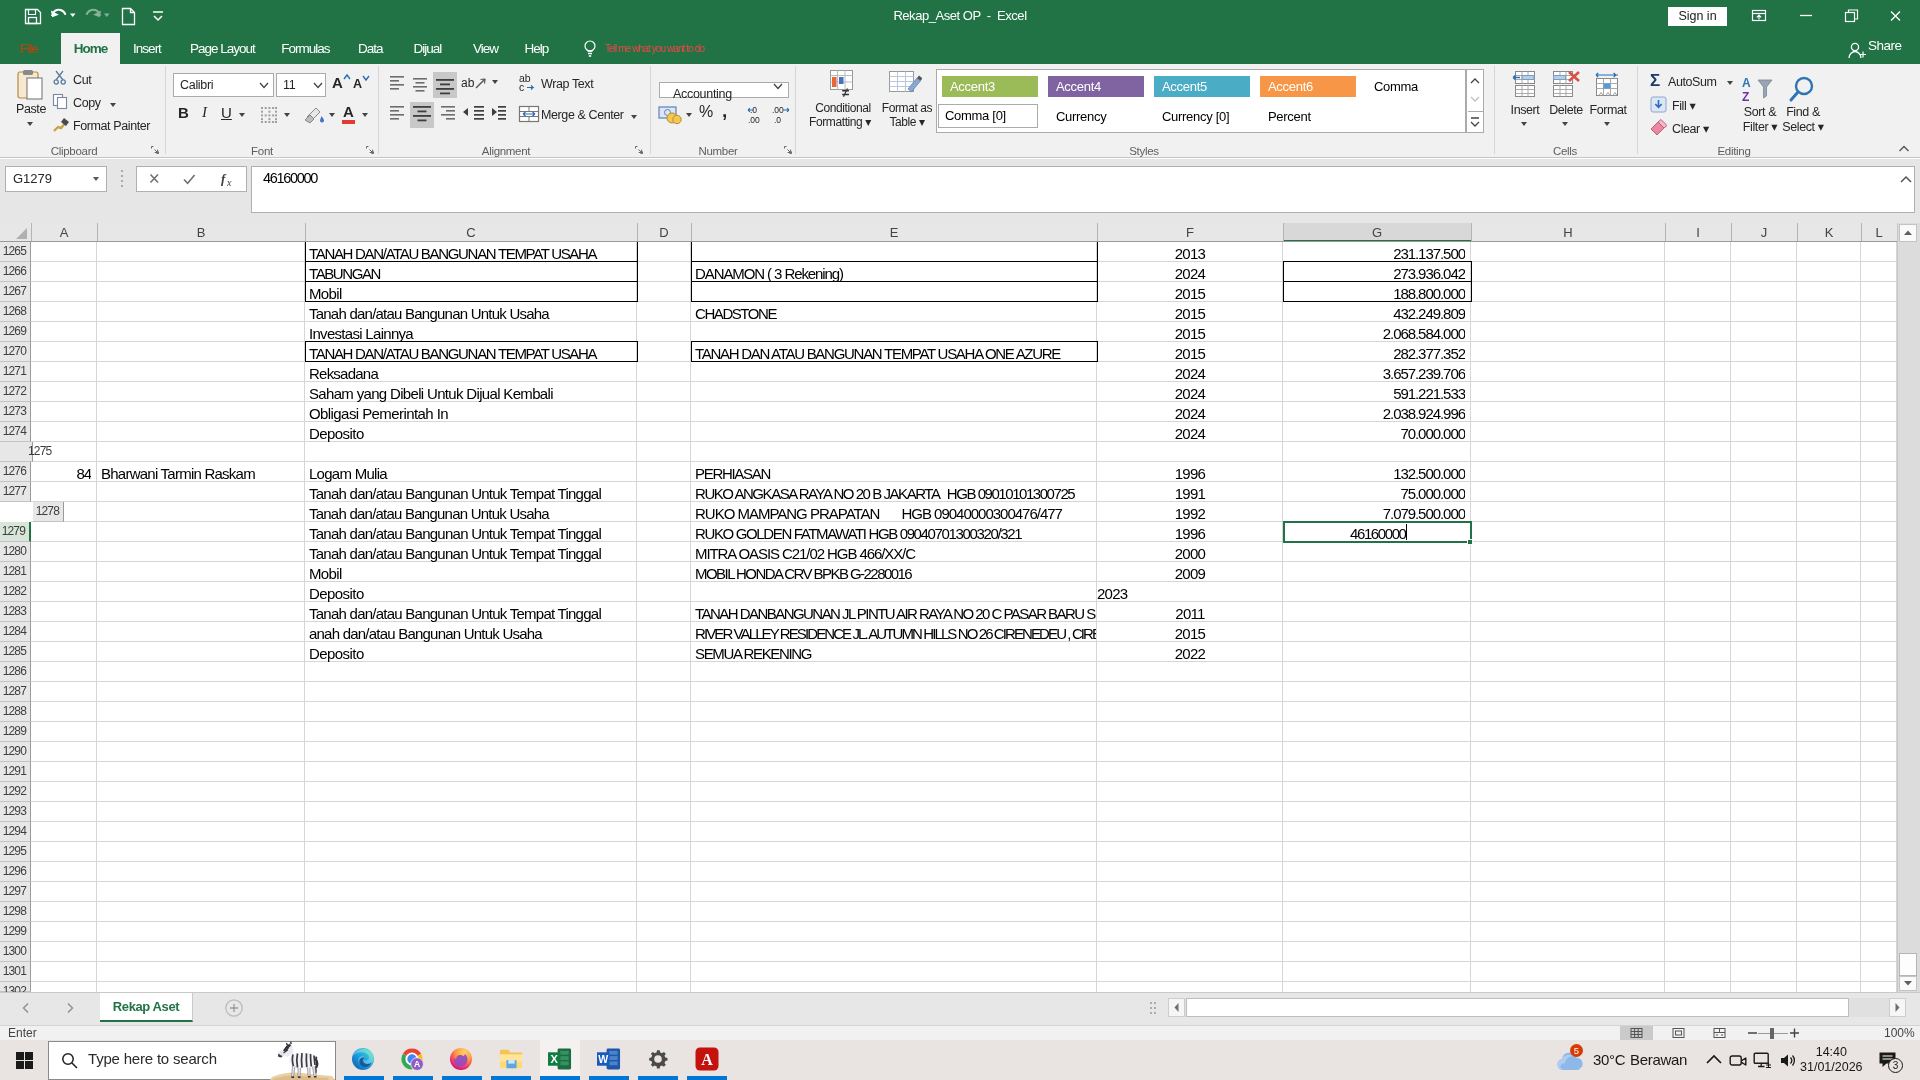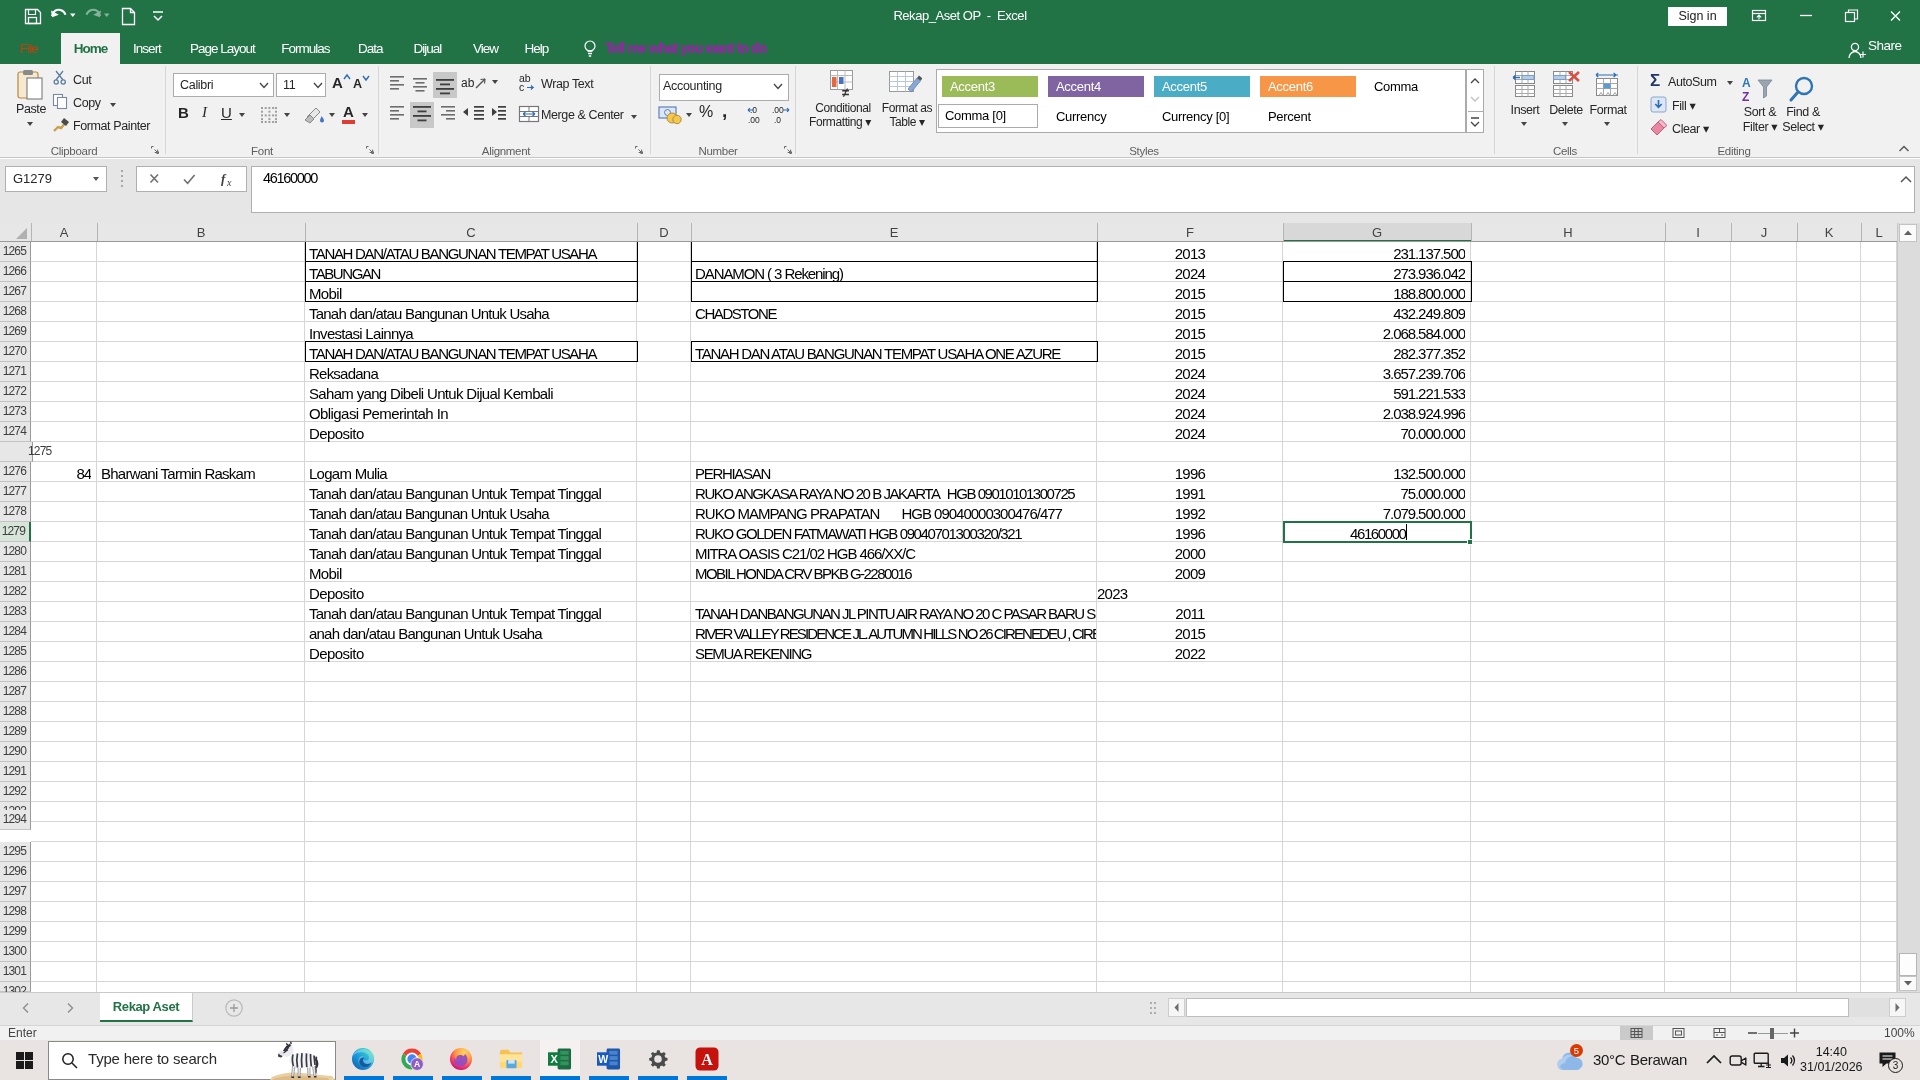--- a/index.html
+++ b/index.html
@@ -93,21 +93,21 @@
 </g>
     </svg>
 <svg class="abs" style="left:1846px;top:40px" width="20" height="22" viewBox="0 0 20 22">
 <g stroke="#fff" stroke-width="1.3" fill="none">
         <circle cx="9" cy="7" r="3.6"></circle>
         <path d="M3 18 c0-4 3.5-6.5 6-6.5 s6 2.5 6 6.5"></path>
         <path d="M14 14.5 h6 m-3 -3 v6" stroke-width="1.2"></path>
       </g>
     </svg>
 <div class="abs" style="left:1868px;top:38px;color:#fff;font-size:13.5px;letter-spacing:-0.5px">Share</div>
-<div class="abs" style="left:605px;top:33px;height:31px;line-height:31px;color:#a21caf;font-size:14px;letter-spacing:-0.9px;font-weight:700">Tell me what you want to do</div>
+<div class="abs" style="left:605px;top:33px;height:31px;line-height:31px;color:#ef4444;font-size:10px;letter-spacing:-0.9px;font-weight:400">Tell me what you want to do</div>
 <div class="abs" id="ribbon"></div>
 <div class="gdiv" style="left:165px;top:66px"></div>
 <div class="gdiv" style="left:378px;top:66px"></div>
 <div class="gdiv" style="left:650px;top:66px"></div>
 <div class="gdiv" style="left:795px;top:66px"></div>
 <div class="gdiv" style="left:1494px;top:66px"></div>
 <div class="gdiv" style="left:1637px;top:66px"></div>
 <div class="glab" style="left:14px;top:145px;width:120px">Clipboard</div>
 <div class="glab" style="left:202px;top:145px;width:120px">Font</div>
 <div class="glab" style="left:446px;top:145px;width:120px">Alignment</div>
@@ -286,21 +286,21 @@
 <path d="M8 15.5 h6 l-2 -2 m2 2 l-2 2" stroke="#2b6cb5" stroke-width="1.2" fill="none"></path>
 </svg>
 <div class="rtxt" style="left:541px;top:77px">Wrap Text</div>
 <svg class="abs" style="left:518px;top:104px" width="22" height="20" viewBox="0 0 22 20">
 <rect x="1.5" y="2.5" width="19" height="15" fill="#fff" stroke="#777" stroke-width="1.2"></rect>
 <path d="M1.5 7.5 h19 M1.5 12.5 h19 M11 2.5 v5 M11 12.5 v5" stroke="#777" stroke-width="1"></path>
 <path d="M5 10 h12 m-12 0 l2.5-2 m-2.5 2 l2.5 2 m9.5-2 l-2.5-2 m2.5 2 l-2.5 2" stroke="#2b6cb5" stroke-width="1.2" fill="none"></path>
 </svg>
 <div class="rtxt" style="left:541px;top:108px">Merge &amp; Center</div>
 <div class="dd" style="left:631px;top:115px"></div>
-<div class="cbo" style="left:659px;top:74px;width:130px;height:27px;line-height:22px;padding-left:3px">Accounting</div>
+<div class="cbo" style="left:659px;top:82px;width:130px;height:16px;line-height:22px;padding-left:13px">Accounting</div>
 <svg class="abs" style="left:772px;top:82px" width="12" height="9" viewBox="0 0 12 9">
       <path d="M2 2 l4 4.5 L10 2" stroke="#444" fill="none" stroke-width="1.3"></path>
     </svg>
 <svg class="abs" style="left:658px;top:105px" width="24" height="20" viewBox="0 0 24 20">
 <rect x="1" y="2" width="17" height="11" fill="#dce6f4" stroke="#5b83b8" stroke-width="1.2"></rect>
 <circle cx="9.5" cy="7.5" r="3" fill="none" stroke="#5b83b8" stroke-width="1"></circle>
 <circle cx="14" cy="13" r="5" fill="#f2c94c" stroke="#b8893c" stroke-width="1"></circle>
 <circle cx="19" cy="14.5" r="4.2" fill="#f2c94c" stroke="#b8893c" stroke-width="1"></circle>
 </svg>
 <div class="dd" style="left:686px;top:113px"></div>
@@ -522,37 +522,37 @@
 <div class="rowh" style="top:60px;">1268</div>
 <div class="rowh" style="top:80px;">1269</div>
 <div class="rowh" style="top:100px;">1270</div>
 <div class="rowh" style="top:120px;">1271</div>
 <div class="rowh" style="top:140px;">1272</div>
 <div class="rowh" style="top:160px;">1273</div>
 <div class="rowh" style="top:180px;">1274</div>
 <div class="rowh" style="top:200px;padding-left:28px;">1275</div>
 <div class="rowh" style="top:220px;">1276</div>
 <div class="rowh" style="top:240px;">1277</div>
-<div class="rowh" style="top:260px;">1278</div>
+<div class="rowh" style="top:260px;margin-left:33px;">1278</div>
 <div class="rowh" style="top:280px;background:#d7e6d9;border-right:2px solid #217346;">1279</div>
 <div class="rowh" style="top:300px;">1280</div>
 <div class="rowh" style="top:320px;">1281</div>
 <div class="rowh" style="top:340px;">1282</div>
 <div class="rowh" style="top:360px;">1283</div>
 <div class="rowh" style="top:380px;">1284</div>
 <div class="rowh" style="top:400px;">1285</div>
 <div class="rowh" style="top:420px;">1286</div>
 <div class="rowh" style="top:440px;">1287</div>
 <div class="rowh" style="top:460px;">1288</div>
 <div class="rowh" style="top:480px;">1289</div>
 <div class="rowh" style="top:500px;">1290</div>
 <div class="rowh" style="top:520px;">1291</div>
 <div class="rowh" style="top:540px;">1292</div>
 <div class="rowh" style="top:560px;">1293</div>
-<div class="rowh" style="top:568px;">1294</div>
+<div class="rowh" style="top:580px;">1294</div>
 <div class="rowh" style="top:600px;">1295</div>
 <div class="rowh" style="top:620px;">1296</div>
 <div class="rowh" style="top:640px;">1297</div>
 <div class="rowh" style="top:660px;">1298</div>
 <div class="rowh" style="top:680px;">1299</div>
 <div class="rowh" style="top:700px;">1300</div>
 <div class="rowh" style="top:720px;">1301</div>
 <div class="rowh" style="top:740px;height:10px">1302</div>
 <div class="cell" style="left:309px;top:0px;width:973px;letter-spacing:-1.32px">TANAH DAN/ATAU BANGUNAN TEMPAT USAHA</div>
 <div class="cell" style="left:1097px;top:0px;width:186px;text-align:center;letter-spacing:-0.72px">2013</div>

